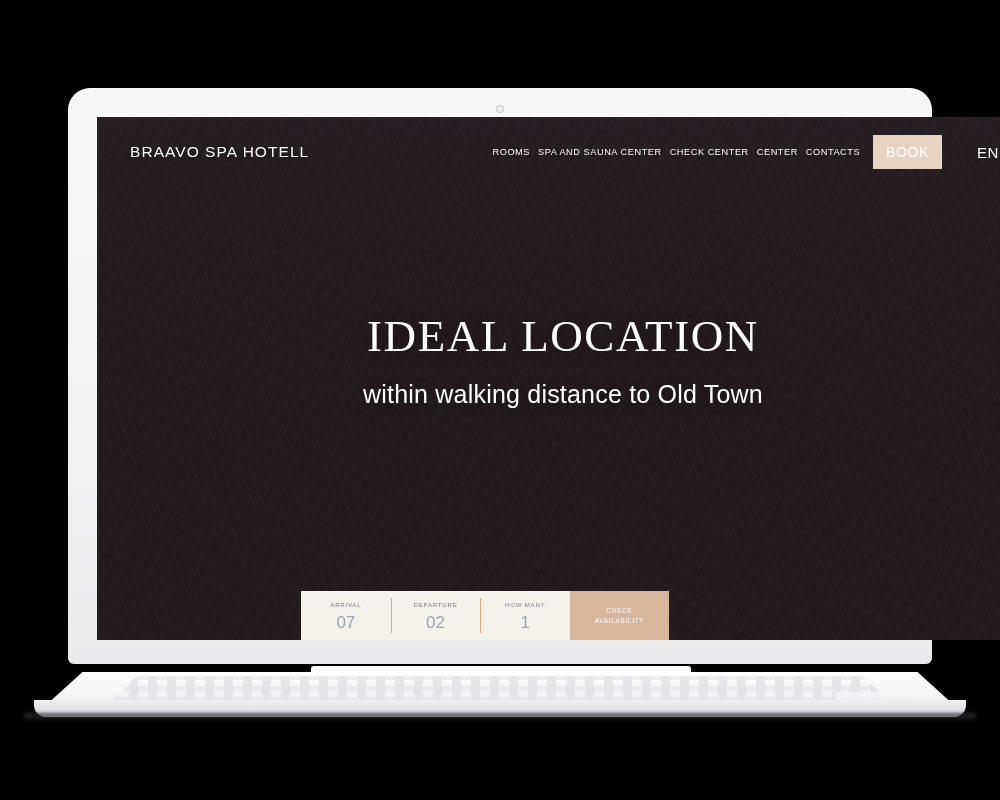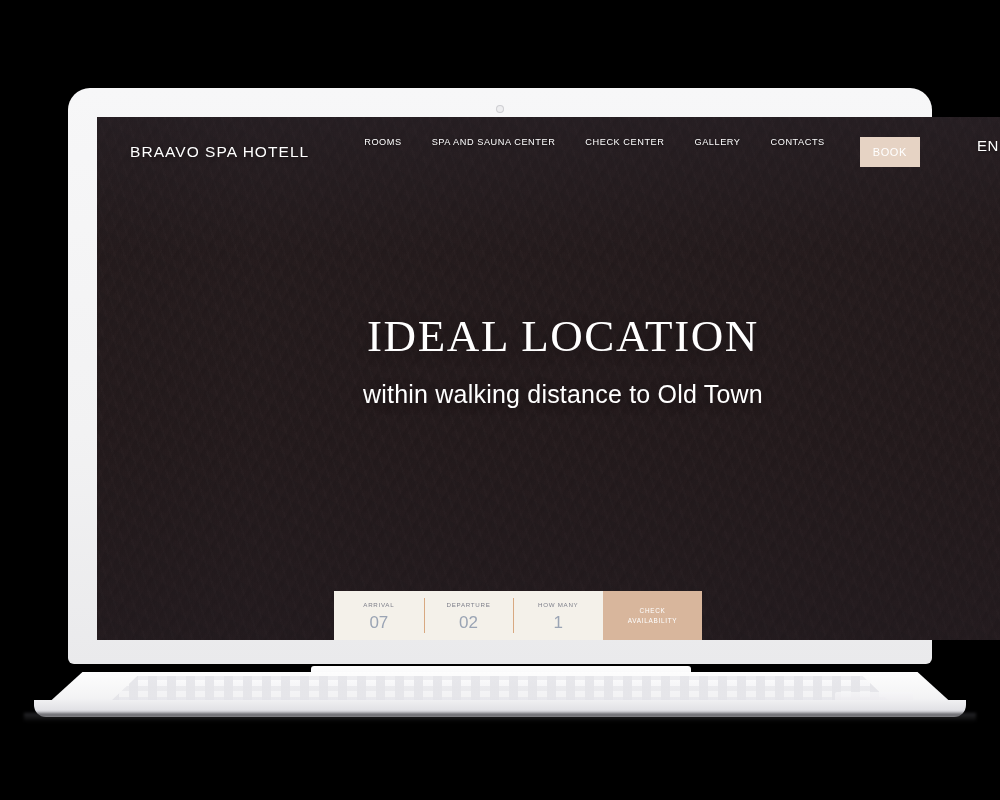--- a/index.html
+++ b/index.html
@@ -182,34 +182,35 @@
     color: #ffffff;
     font-size: 15.5px;
     letter-spacing: 1.05px;
     font-weight: 400;
     white-space: nowrap;
     text-shadow: 0 1px 4px rgba(0,0,0,.4);
   }
   .nav-spacer { flex: 1 1 auto; }
   .nav-links {
     display: flex;
-    gap: 30px;
+    align-items: center;
+    gap: 8px;
   }
   .nav-link {
     color: #ffffff;
     font-size: 9.2px;
     letter-spacing: .55px;
     white-space: nowrap;
     text-shadow: 0 1px 3px rgba(0,0,0,.45);
     cursor: pointer;
   }
   .book-btn {
     background: #e6d3c4;
     color: #ffffff;
-    font-size: 11px;
+    font-size: 14px;
     letter-spacing: .6px;
     padding: 9px 13px;
     margin-left: 5px;
     white-space: nowrap;
     cursor: pointer;
   }
   .lang {
     color: #ffffff;
     font-size: 15px;
     letter-spacing: .6px;
@@ -240,21 +241,21 @@
     color: #ffffff;
     font-size: 25px;
     font-weight: 300;
     letter-spacing: .2px;
     text-shadow: 0 2px 12px rgba(0,0,0,.38);
   }
 
   
   .booking {
     position: absolute;
-    left: 237px;
+    left: 204px;
     bottom: 0;
     width: 368px;
     height: 49px;
     display: flex;
     background: #f4f1ea;
   }
   .bk-field {
     flex: 1 1 0;
     position: relative;
     display: flex;
@@ -398,21 +399,21 @@
       <div class="photo-scrim"></div>
     </div>
 
     <div class="nav">
       <div class="brand">BRAAVO SPA HOTELL</div>
       <div class="nav-spacer"></div>
       <div class="nav-links">
         <div class="nav-link">ROOMS</div>
         <div class="nav-link">SPA AND SAUNA CENTER</div>
         <div class="nav-link">CHECK CENTER</div>
-        <div class="nav-link">GALLERY</div>
+        <div class="nav-link">CENTER</div>
         <div class="nav-link">CONTACTS</div>
         <div class="book-btn">BOOK</div>
         <div class="lang">EN</div>
       </div>
     </div>
 
     <div class="hero-copy">
       <div class="hero-title">IDEAL LOCATION</div>
       <div class="hero-sub">within walking distance to Old Town</div>
     </div>

